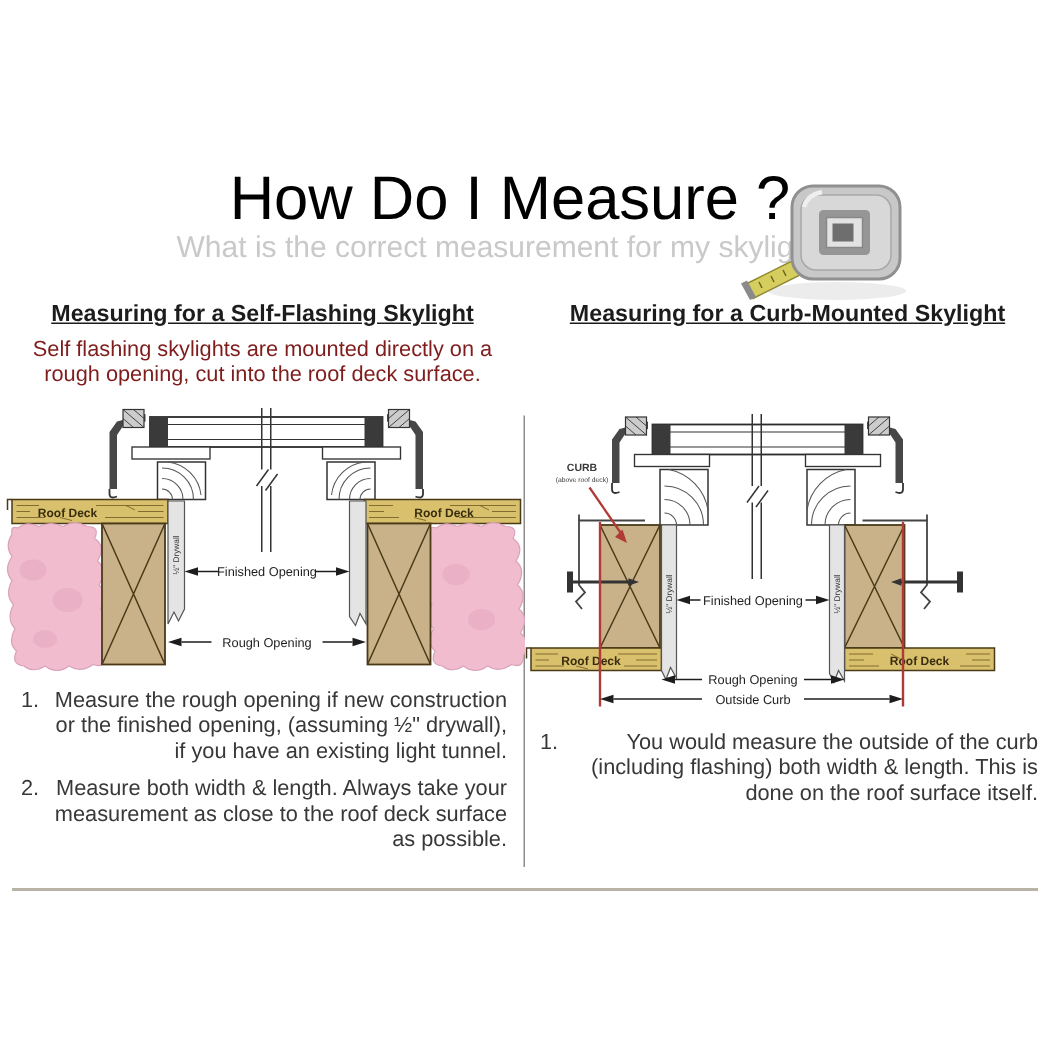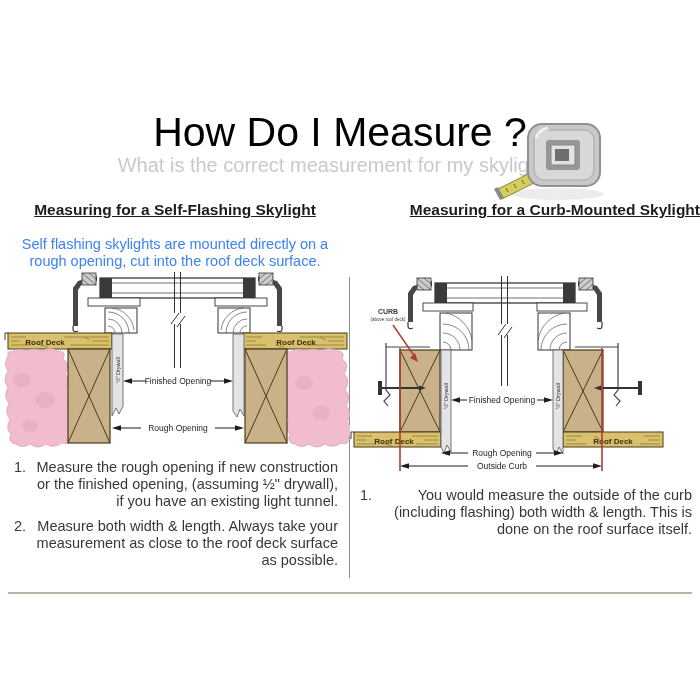--- a/index.html
+++ b/index.html
@@ -4,24 +4,24 @@
 <style>
   html,body{margin:0;padding:0;background:#fff;}
   .page{position:relative;width:700px;height:700px;background:#ffffff;
         font-family:"Liberation Sans",sans-serif;overflow:hidden;}
   .title{position:absolute;top:109px;left:0;width:680px;text-align:center;
          font-size:41px;font-weight:400;color:#000000;}
   .subtitle{position:absolute;top:154px;left:0;width:680px;text-align:center;
          font-size:20px;font-weight:400;color:#c9c9c9;}
   .panel{position:absolute;top:201px;width:350px;text-align:center;}
   .panel-left{left:0;}
-  .panel-right{left:350px;text-align:right;}
+  .panel-right{left:350px;}
   .panel-heading{font-size:15.5px;font-weight:bold;color:#1c1c1c;
          text-decoration:underline;}
-  .panel-desc{margin-top:17px;font-size:14.5px;line-height:1.17;color:#3b82f6;
+  .panel-desc{margin-top:6px;font-size:14.5px;line-height:1.17;color:#7f1d1d;
          padding:0 8px;}
   .steps{position:absolute;font-size:14.5px;line-height:1.17;color:#383838;}
   .steps-left{left:14px;top:459px;width:324px;}
   .steps-right{left:360px;top:487px;width:332px;}
   .step{display:flex;margin-bottom:8px;}
   .step-num{width:20px;flex:none;}
   .step-text{flex:1;text-align:right;}
   .divider{position:absolute;left:349px;top:277px;width:1px;height:301px;background:#8d8d8d;}
   .bottom-rule{position:absolute;left:8px;top:592px;width:684px;height:2px;background:#b9b2a6;}
   svg.diagram{position:absolute;}

